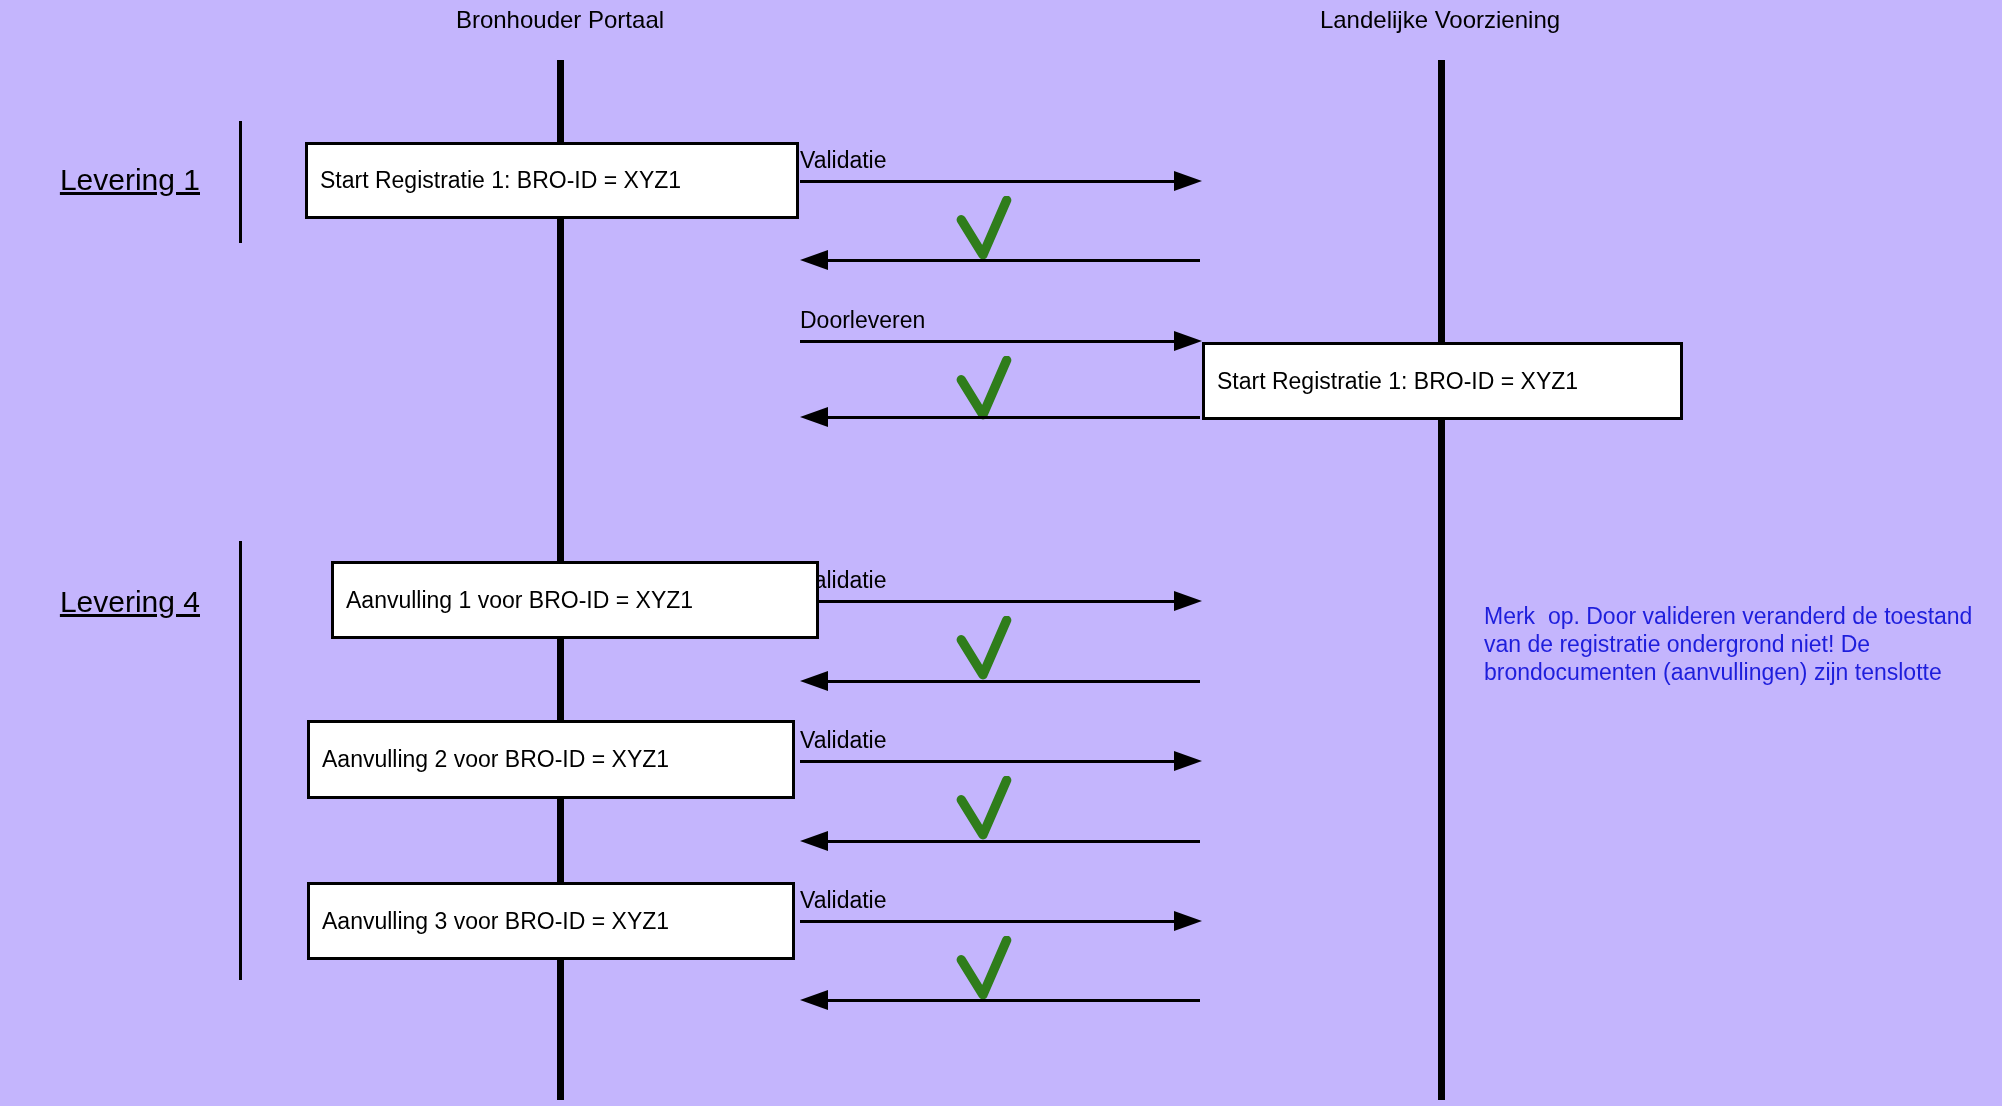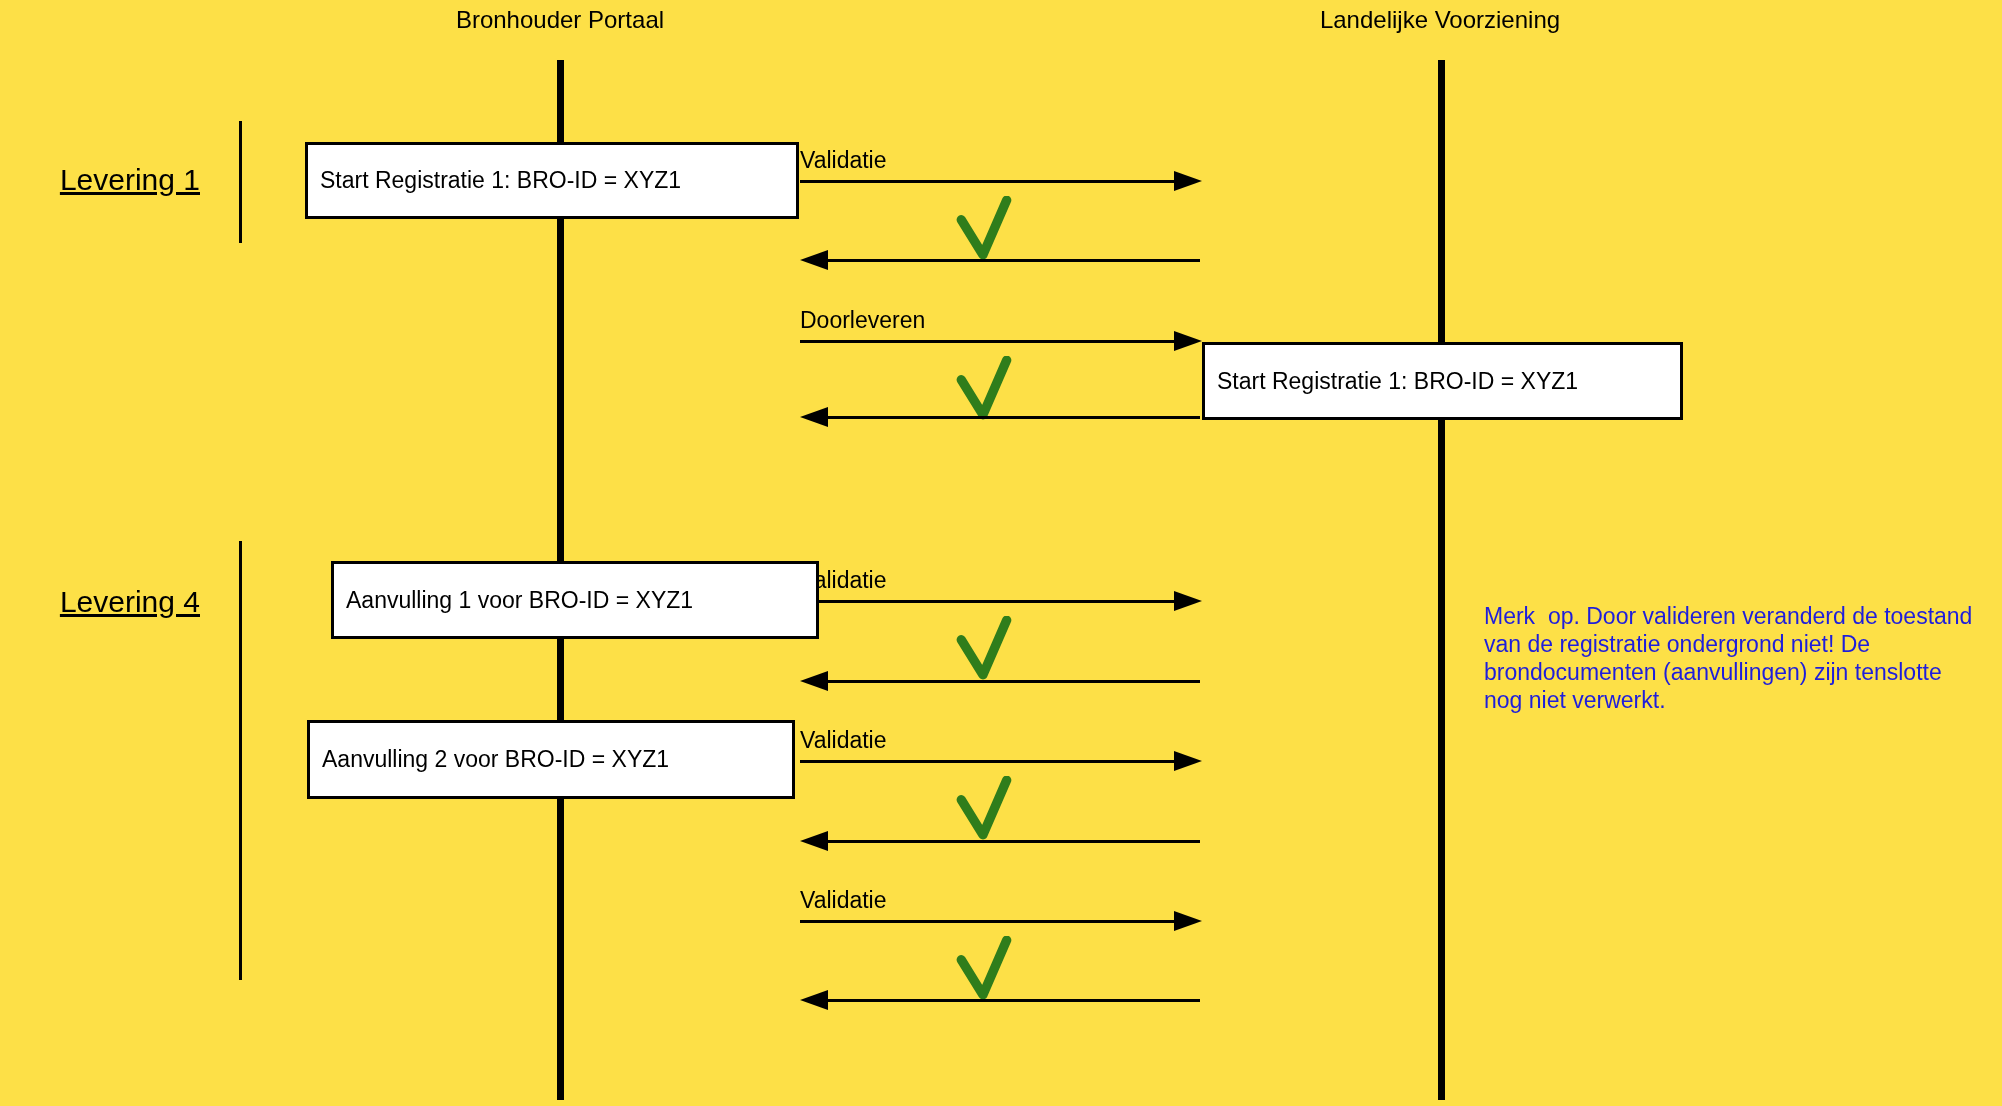--- a/index.html
+++ b/index.html
@@ -1,20 +1,20 @@
 <!DOCTYPE html>
 <html><head>
 <meta charset="utf-8">
 <style>
   html,body{margin:0;padding:0;background:#ffffff;}
   #canvas{
     position:relative;
     width:2002px;
     height:1106px;
-    background:#fde047;
+    background:#c4b5fd;
     font-family:"Liberation Sans", sans-serif;
     color:#000;
     overflow:hidden;
   }
   .title{
     position:absolute;
     top:6px;
     width:400px;
     text-align:center;
     font-size:24px;
@@ -130,20 +130,23 @@
   </div>
   <div class="dbox" style="left:1202px;top:342px;width:481px;height:78px;">
     <span>Start Registratie 1: BRO-ID = XYZ1</span>
   </div>
   <div class="dbox" style="left:307px;top:561px;width:488px;height:78px;margin-left:24px;">
     <span>Aanvulling 1 voor BRO-ID = XYZ1</span>
   </div>
   <div class="dbox" style="left:307px;top:720px;width:488px;height:79px;text-align:right;">
     <span>Aanvulling 2 voor BRO-ID = XYZ1</span>
   </div>
+  <div class="dbox" style="left:307px;top:882px;width:488px;height:78px;">
+    <span>Aanvulling 3 voor BRO-ID = XYZ1</span>
+  </div>
 
   <div class="msg-label" style="top:146px;">Validatie</div>
   <div class="arrow-line" style="left:800px;top:180px;width:374px;"></div>
   <div class="head-r" style="left:1174px;top:171px;"></div>
   <div class="check" style="top:196px;">
     <svg viewBox="0 0 60 62">
         <path d="M7 23 L28 57 L51 4" fill="none" stroke-width="9" stroke-linecap="round" stroke-linejoin="round" style="stroke: rgb(47, 125, 27);"></path>
       </svg>
   </div>
   <div class="head-l" style="left:800px;top:250px;"></div>
@@ -190,16 +193,15 @@
         <path d="M7 23 L28 57 L51 4" fill="none" stroke-width="9" stroke-linecap="round" stroke-linejoin="round" style="stroke: rgb(47, 125, 27);"></path>
       </svg>
   </div>
   <div class="head-l" style="left:800px;top:990px;"></div>
   <div class="arrow-line" style="left:826px;top:999px;width:374px;"></div>
 
   <div class="note" style="color: rgb(30, 30, 220);">
     <div>Merk  op. Door valideren veranderd de toestand</div>
     <div>van de registratie ondergrond niet! De</div>
     <div>brondocumenten (aanvullingen) zijn tenslotte</div>
-    <div>nog niet verwerkt.</div>
   </div>
 
 </div>
 
 </body></html>

